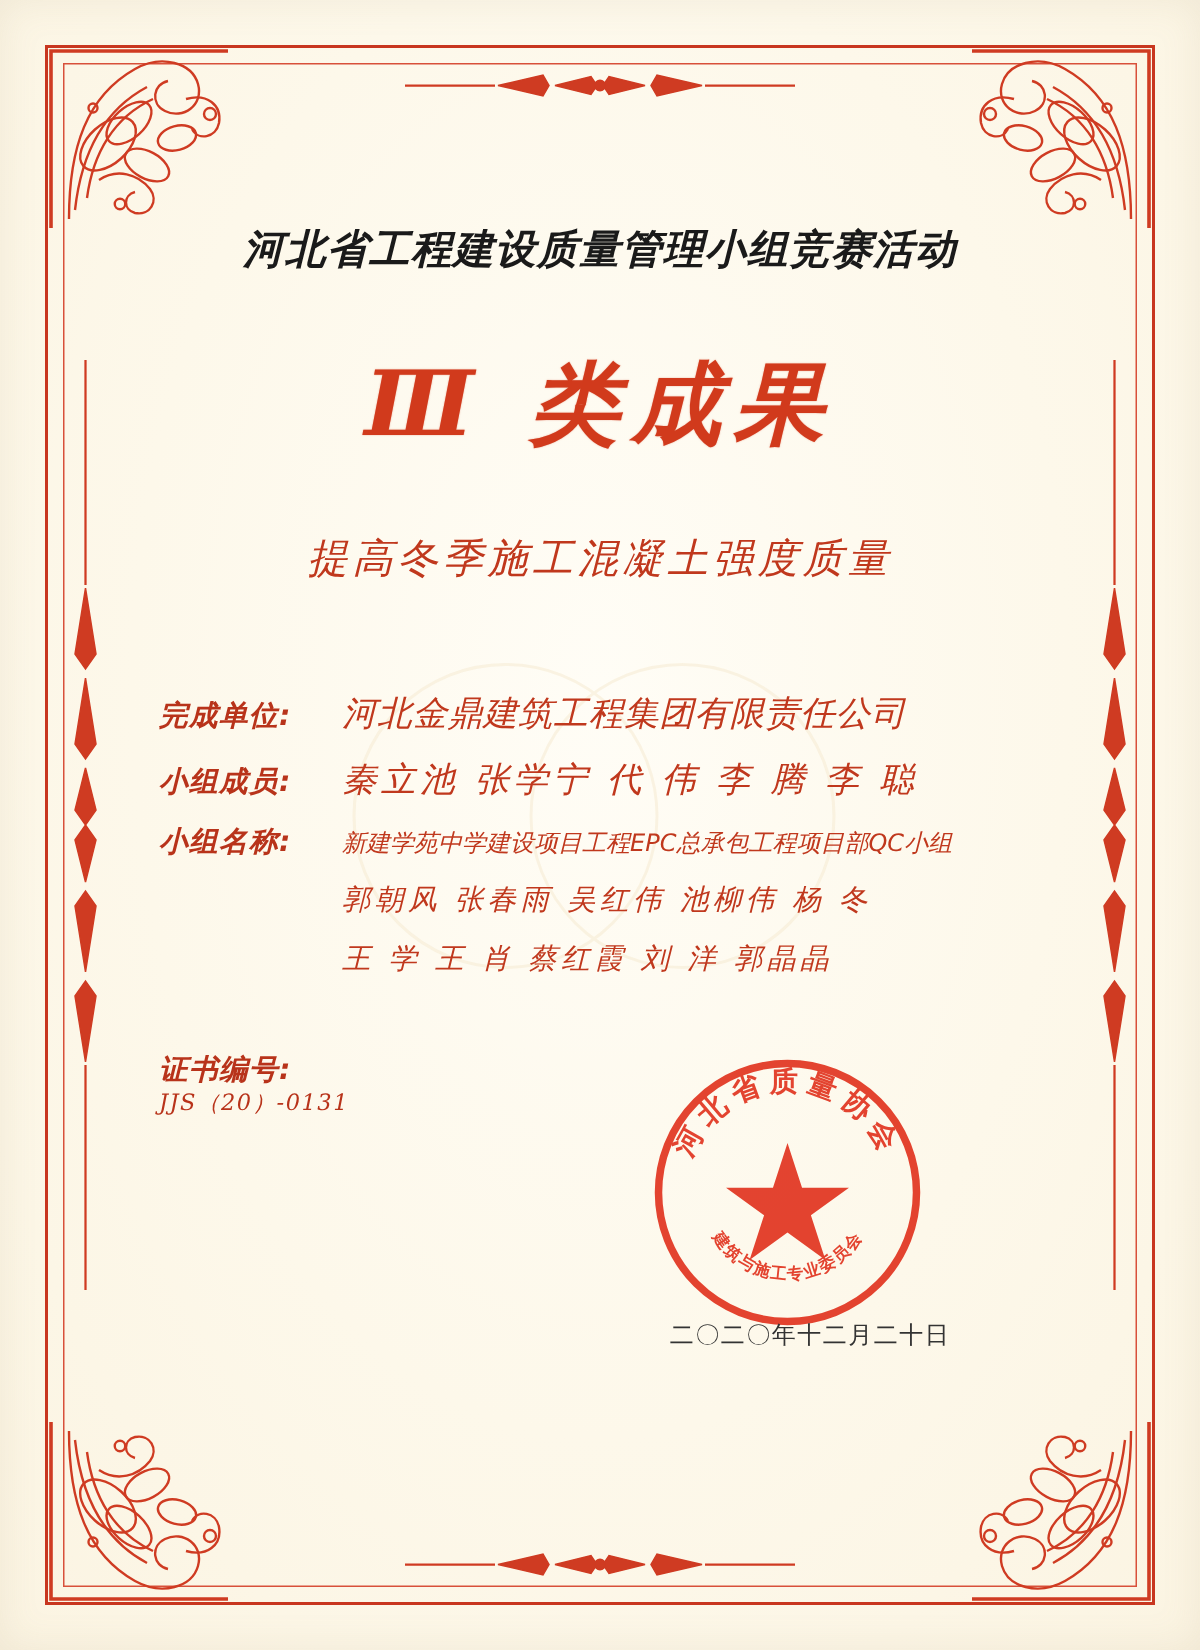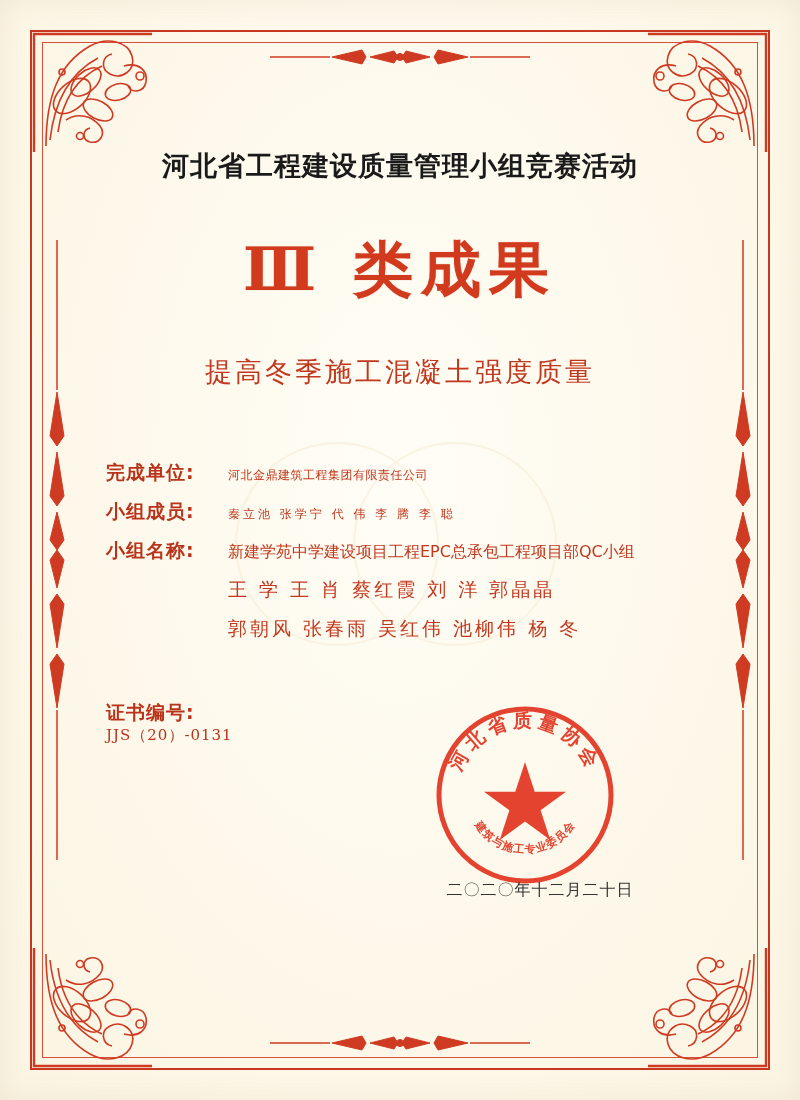--- a/index.html
+++ b/index.html
@@ -94,20 +94,21 @@
   .watermark .ring.r1 { left: 0px; top: 12px; }
   .watermark .ring.r2 { left: 118px; top: 12px; }
 
   
   .content {
     position: absolute;
     left: 70px;
     right: 70px;
     top: 70px;
     bottom: 70px;
+    font-style: italic;
   }
 
   .title {
     position: absolute;
     top: 78px;
     left: 0;
     right: 0;
     text-align: center;
     font-family: "DejaVu Sans", sans-serif;
     font-weight: bold;
@@ -158,21 +159,21 @@
     width: 122px;
     font-family: "DejaVu Sans", sans-serif;
     font-weight: bold;
     font-size: 19px;
     color: #b8331a;
     letter-spacing: 1px;
   }
   .field-value {
     flex: 1 1 auto;
     font-family: "DejaVu Sans", sans-serif;
-    font-size: 12px;
+    font-size: 23px;
     color: #c0381d;
     letter-spacing: 0.5px;
   }
   .field-value.small {
     font-size: 16px;
     letter-spacing: 0;
   }
   .members-extra {
     margin-left: 122px;
     font-family: "DejaVu Sans", sans-serif;
@@ -371,23 +372,23 @@
       <div class="field-row">
         <div class="field-label">小组成员:</div>
         <div class="field-value members-line1">秦立池  张学宁  代 伟  李 腾  李 聪</div>
       </div>
 
       <div class="field-row">
         <div class="field-label">小组名称:</div>
         <div class="field-value small">新建学苑中学建设项目工程EPC总承包工程项目部QC小组</div>
       </div>
 
+      <div class="members-extra">郭朝风  张春雨  吴红伟  池柳伟  杨 冬</div>
+
       <div class="members-extra">王 学  王 肖  蔡红霞  刘 洋  郭晶晶</div>
-
-      <div class="members-extra">郭朝风  张春雨  吴红伟  池柳伟  杨 冬</div>
 
     </div>
 
     <div class="cert-no">
       <div class="field-label">证书编号:</div>
       <div class="field-value">JJS（20）-0131</div>
     </div>
 
   </div>
 

